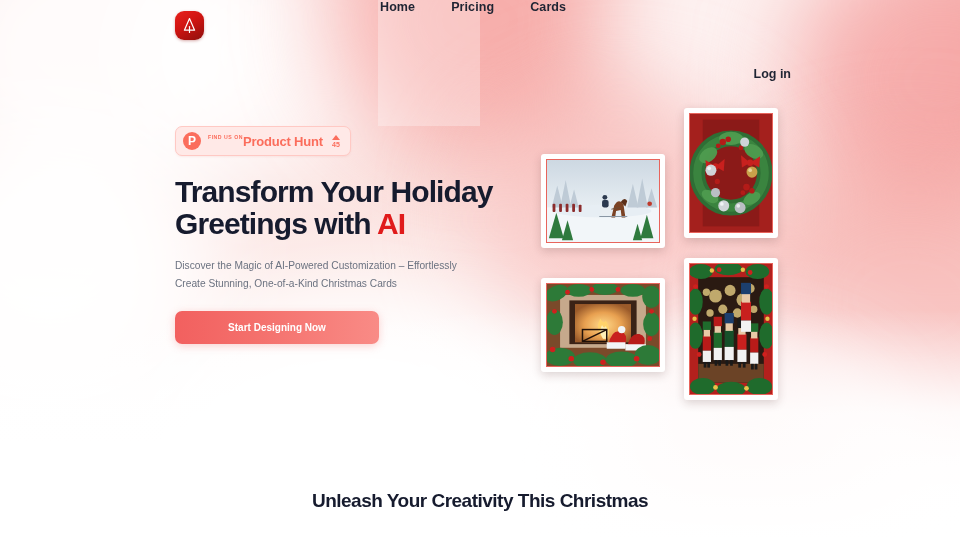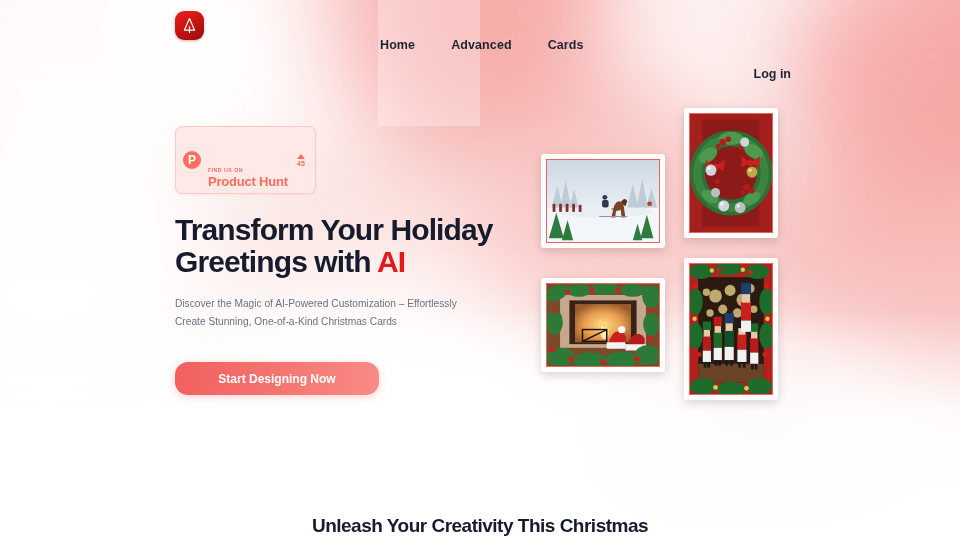--- a/index.html
+++ b/index.html
@@ -64,21 +64,21 @@
     position: absolute; left: 175px; top: 11px;
     width: 29px; height: 29px; border-radius: 9px;
     background: linear-gradient(150deg, #e8201c 0%, #cf1411 45%, #8e0f0d 100%);
     display: flex; align-items: center; justify-content: center;
     box-shadow: 0 1px 3px rgba(140,20,18,0.35);
   }
   .logo svg { display: block; }
 
   .nav {
     position: absolute; left: 380px; top: 0; height: 52px;
-    display: flex; align-items: flex-end; gap: 36px;
+    display: flex; align-items: flex-start; gap: 36px;
   }
   .nav-item {
     font-size: 12.5px; font-weight: 600; color: #1f2433;
     letter-spacing: 0.1px; cursor: pointer; white-space: nowrap;
   }
 
   .login {
     position: absolute; right: 169px; top: 0; height: 52px;
     display: flex; align-items: center;
     font-size: 12.5px; font-weight: 600; color: #1f2433; cursor: pointer; margin-top: 48px;
@@ -94,21 +94,21 @@
     box-shadow: 0 1px 2px rgba(220,120,115,0.12);
     cursor: pointer;
   }
   .ph-logo {
     width: 18px; height: 18px; border-radius: 50%;
     background: #fb6d5c;
     display: flex; align-items: center; justify-content: center;
     font-size: 12px; font-weight: 700; color: #ffffff;
     font-family: "Liberation Sans", sans-serif; line-height: 1;
   }
-  .ph-text { display: flex; flex-direction: column; line-height: 1; margin-top: 36px; }
+  .ph-text { display: flex; line-height: 1; }
   .ph-kicker {
     font-size: 5.2px; font-weight: 700; color: #fb6d5c;
     letter-spacing: 0.5px; margin-bottom: 2px;
   }
   .ph-name {
     font-size: 13px; font-weight: 700; color: #fb6d5c;
     letter-spacing: -0.2px;
   }
   .ph-votes {
     display: flex; flex-direction: column; align-items: center;
@@ -128,25 +128,25 @@
   }
   .headline .accent { color: #e01b1b; margin-top: 20px; }
 
   .subhead {
     margin-top: 17px;
     font-size: 10.2px; line-height: 1.75; color: #6b7280;
     max-width: 305px;
   }
 
   .cta {
-    margin-top: 31px;
+    margin-top: 18px;
     display: block; width: 204px; height: 33px;
-    border: none; border-radius: 13px;
+    border: none; border-radius: 7px;
     background: linear-gradient(90deg, #f2605f 0%, #f4706c 40%, #f98b86 100%);
-    color: #ffffff; font-size: 12px; font-weight: 600;
+    color: #ffffff; font-size: 10px; font-weight: 600;
     font-family: "Liberation Sans", sans-serif;
     cursor: pointer;
     box-shadow: 0 2px 8px rgba(240,110,106,0.30);
   }
 
   
   .gallery { position: absolute; left: 538px; top: 108px; width: 250px; height: 292px; }
 
   .card {
     position: absolute;
@@ -167,21 +167,21 @@
   .card-wreath    { left: 146px; top: 0px;   width: 94px;  height: 130px; }
   .card-fireplace { left: 3px;   top: 170px; width: 124px; height: 94px; }
   .card-nutcracker{ left: 146px; top: 150px; width: 94px;  height: 142px; }
 
   
   .section-bottom {
     position: absolute; left: 0; right: 0; top: 490px;
     text-align: center;
   }
   .section-title {
-    font-size: 19px; font-weight: 700; color: #161b2e; letter-spacing: -0.5px; margin-top: 25px;
+    font-size: 19px; font-weight: 700; color: #161b2e; letter-spacing: -0.5px;
   }
   .section-sub {
     margin-top: 18px; font-size: 10px; color: #6b7280;
   }
 </style>
 </head>
 <body>
 
 <div class="page">
 
@@ -207,21 +207,21 @@
       <span>
         <svg width="15" height="17" viewBox="0 0 15 17" fill="none">
           <path d="M7.5 1.6 L12.6 13.2 H2.4 Z" stroke="#ffffff" stroke-width="1.2" stroke-linejoin="round" fill="none"></path>
           <line x1="7.5" y1="9.5" x2="7.5" y2="15.4" stroke="#ffffff" stroke-width="1.2" stroke-linecap="round"></line>
         </svg>
       </span>
     </div>
 
     <nav class="nav">
       <span class="nav-item">Home</span>
-      <span class="nav-item">Advanced</span>
+      <span class="nav-item">Pricing</span>
       <span class="nav-item">Cards</span>
     </nav>
 
     <span class="login">Log in</span>
   </div>
 
   <div class="hero-left">
 
     <div class="ph-badge">
       <span class="ph-logo">P</span>

